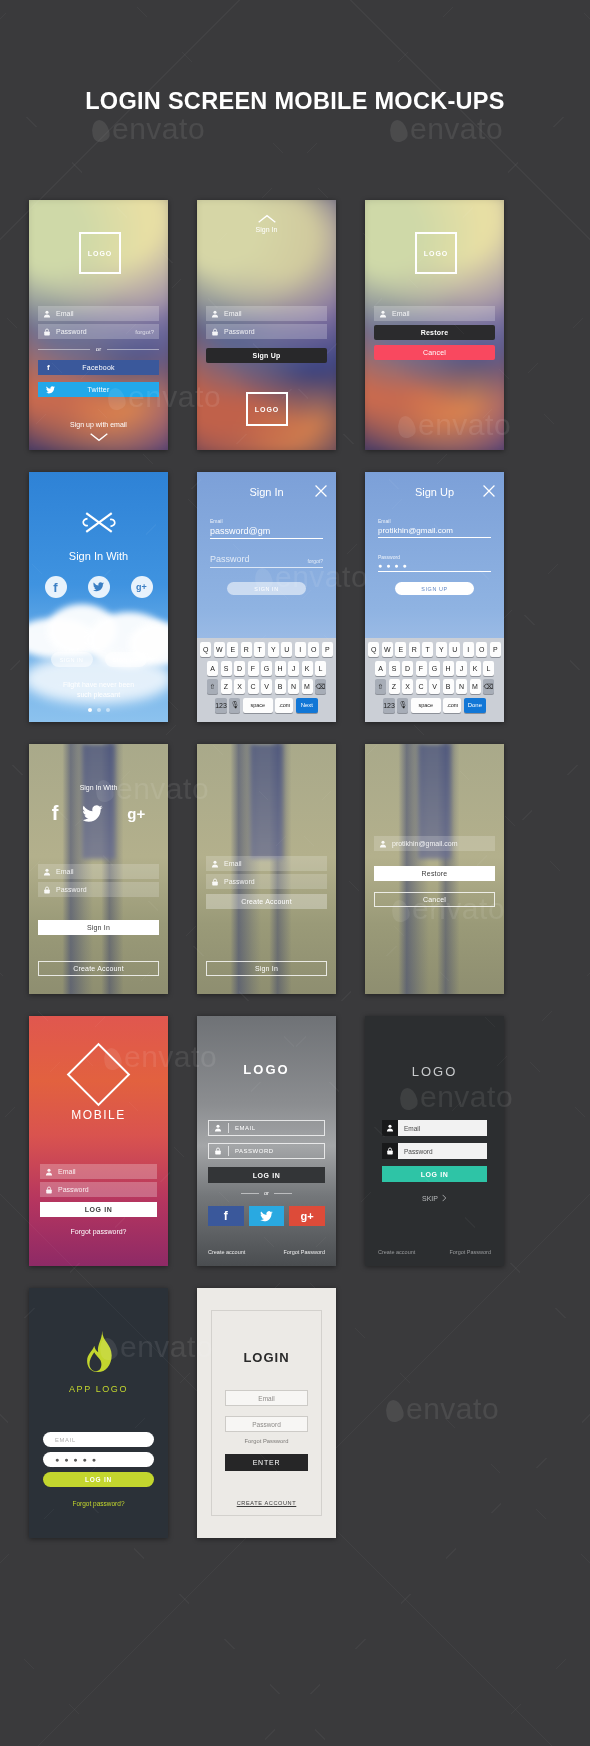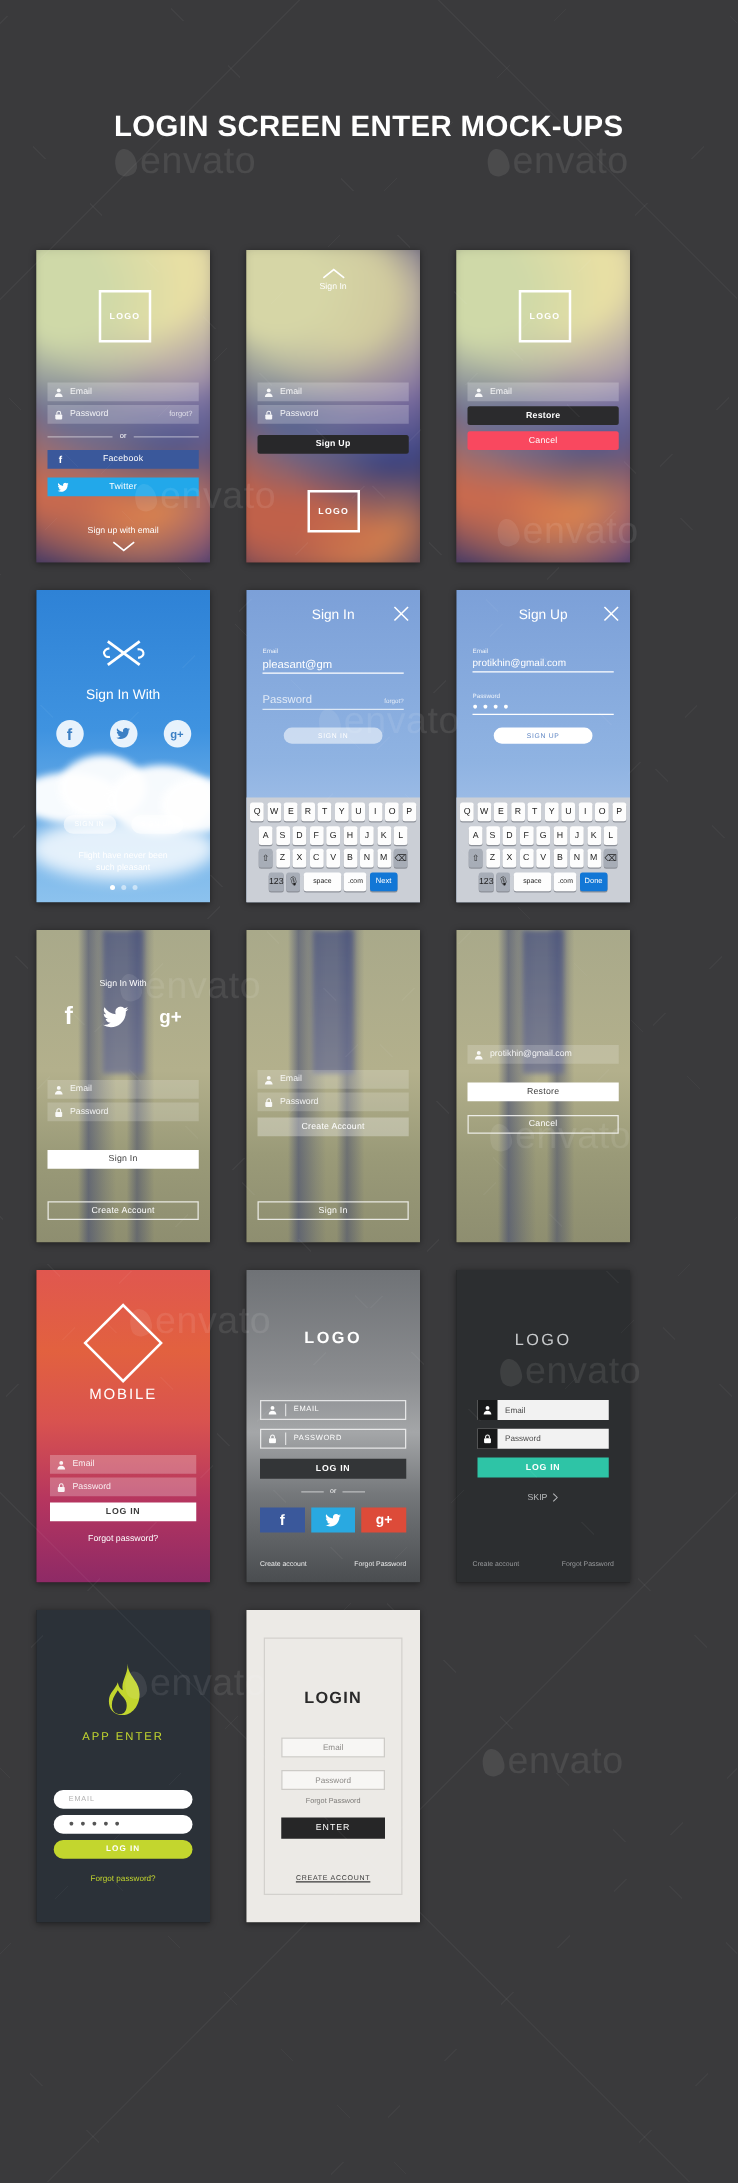--- a/index.html
+++ b/index.html
@@ -132,21 +132,21 @@
 
   .logobox{
     border:2px solid #fff;color:#fff;font-size:7px;font-weight:bold;letter-spacing:1px;
     display:flex;align-items:center;justify-content:center;
   }
 </style>
 </head>
 <body>
 
 <div class="header">
-  <div class="title">LOGIN SCREEN ENTER MOCK-UPS</div>
+  <div class="title">LOGIN SCREEN MOBILE MOCK-UPS</div>
 </div>
 
 <div class="grid">
 
   <div class="phone" style="left:29px;top:200px;">
     <div class="inner">
       <div class="bg-city"></div>
       <div class="logobox" style="position:absolute;left:50px;top:32px;width:42px;height:42px;">
         <span>LOGO</span>
       </div>
@@ -301,21 +301,21 @@
     <div class="inner">
       <div class="bg-blue"></div>
       <div style="position:absolute;right:8px;top:12px;">
         <svg viewBox="0 0 18 18" width="14" height="14">
             <path d="M2 2l14 14M16 2L2 16" stroke="#fff" stroke-width="1.6"></path>
           </svg>
       </div>
       <div style="position:absolute;left:0;right:0;top:14px;text-align:center;color:#fff;font-size:11px;">Sign In</div>
       <div style="position:absolute;left:13px;right:13px;top:46px;">
         <div style="color:rgba(255,255,255,.85);font-size:5px;">Email</div>
-        <div style="color:#fff;font-size:9px;padding:2px 0 2px;">pleasant@gm</div>
+        <div style="color:#fff;font-size:9px;padding:2px 0 2px;">password@gm</div>
         <div style="height:1px;background:#fff;"></div>
       </div>
       <div style="position:absolute;left:13px;right:13px;top:82px;">
         <div style="display:flex;align-items:flex-end;">
           <div style="color:rgba(255,255,255,.75);font-size:9px;flex:1;">Password</div>
           <div style="color:rgba(255,255,255,.75);font-size:5px;">forgot?</div>
         </div>
         <div style="height:1px;background:rgba(255,255,255,.7);margin-top:3px;"></div>
       </div>
       <div style="position:absolute;left:30px;right:30px;top:110px;height:13px;border-radius:7px;background:rgba(255,255,255,.55);display:flex;align-items:center;justify-content:center;color:#fff;font-size:5.4px;letter-spacing:.6px;">SIGN IN</div>
@@ -648,21 +648,21 @@
 
   <div class="phone" style="left:29px;top:1288px;">
     <div class="inner">
       <div class="bg-navy"></div>
       <div style="position:absolute;left:0;right:0;top:42px;display:flex;justify-content:center;">
         <svg viewBox="0 0 40 58" width="32" height="46">
           <path d="M24 1C24 14 36 18 36 32c0 12-8 21-17 21-10 0-14-7-14-14 0-9 7-12 9-19 1 5 3 7 5 8-2-9 5-15 5-27z" fill="#c3d62e"></path>
           <path d="M14 28c-4 6-6 10-6 15 0 6 4 9 8 9 5 0 7-4 7-9 0-7-6-9-9-15z" fill="#2b3138"></path>
         </svg>
       </div>
-      <div style="position:absolute;left:0;right:0;top:96px;text-align:center;color:#c3d62e;font-size:9px;letter-spacing:1.6px;">APP ENTER</div>
+      <div style="position:absolute;left:0;right:0;top:96px;text-align:center;color:#c3d62e;font-size:9px;letter-spacing:1.6px;">APP LOGO</div>
       <div style="position:absolute;left:14px;right:14px;top:144px;height:15px;border-radius:8px;background:#fff;display:flex;align-items:center;padding-left:12px;color:#b0b0b0;font-size:5.8px;letter-spacing:.7px;">
         <span>EMAIL</span>
       </div>
       <div style="position:absolute;left:14px;right:14px;top:164px;height:15px;border-radius:8px;background:#fff;display:flex;align-items:center;padding-left:12px;color:#555;font-size:7px;letter-spacing:1.5px;">
         <span>● ● ● ● ●</span>
       </div>
       <div style="position:absolute;left:14px;right:14px;top:184px;height:15px;border-radius:8px;background:#c3d62e;display:flex;align-items:center;justify-content:center;color:#fff;font-size:6.5px;font-weight:bold;letter-spacing:.8px;">
         <span>LOG IN</span>
       </div>
       <div style="position:absolute;left:0;right:0;top:212px;text-align:center;color:#c3d62e;font-size:6.5px;">Forgot password?</div>

